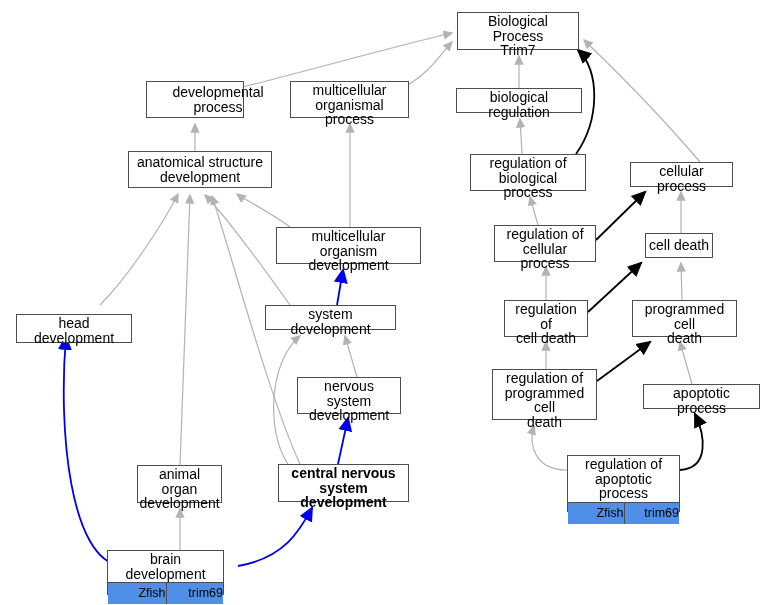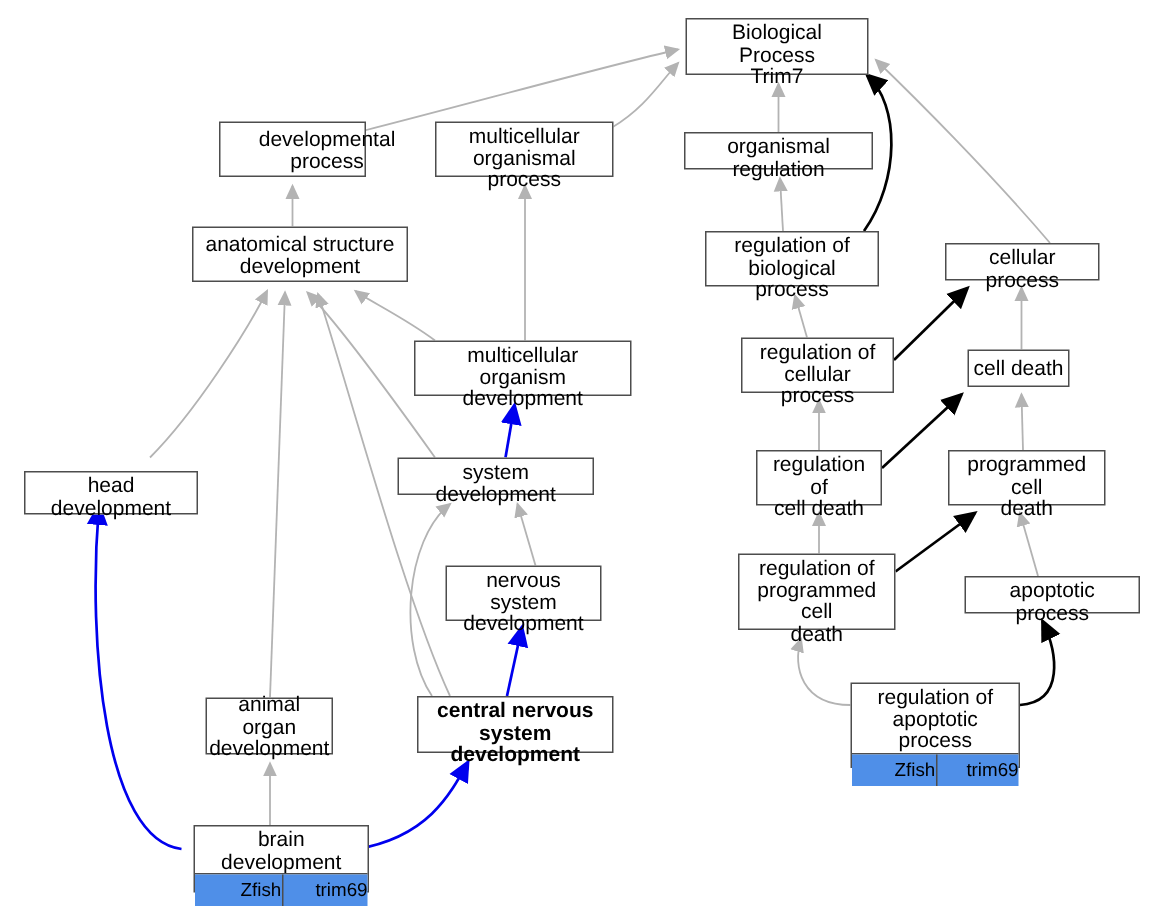--- a/index.html
+++ b/index.html
@@ -120,21 +120,21 @@
       </div>
       <div class="node" style="left: 146px; top: 81px; width: 98px; height: 37px; padding-left: 46px;">
         <div class="node-label">developmental
 process</div>
       </div>
       <div class="node" style="left: 290px; top: 81px; width: 119px; height: 37px;">
         <div class="node-label">multicellular
 organismal process</div>
       </div>
       <div class="node" style="left: 456px; top: 88px; width: 126px; height: 25px;">
-        <div class="node-label">organismal regulation</div>
+        <div class="node-label">biological regulation</div>
       </div>
       <div class="node" style="left: 128px; top: 151px; width: 144px; height: 37px;">
         <div class="node-label">anatomical structure
 development</div>
       </div>
       <div class="node" style="left: 470px; top: 154px; width: 116px; height: 37px;">
         <div class="node-label">regulation of
 biological process</div>
       </div>
       <div class="node" style="left: 630px; top: 162px; width: 103px; height: 25px;">
@@ -170,37 +170,37 @@
 development</div>
       </div>
       <div class="node" style="left: 492px; top: 369px; width: 105px; height: 51px;">
         <div class="node-label">regulation of
 programmed cell
 death</div>
       </div>
       <div class="node" style="left: 643px; top: 384px; width: 117px; height: 25px;">
         <div class="node-label">apoptotic process</div>
       </div>
-      <div class="node" style="left: 137px; top: 465px; width: 85px; height: 38px; justify-content: center;">
+      <div class="node" style="left: 137px; top: 465px; width: 85px; height: 38px;">
         <div class="node-label">animal organ
 development</div>
       </div>
       <div class="node" style="left: 278px; top: 464px; width: 131px; height: 38px; font-weight: bold;">
         <div class="node-label">central nervous
 system development</div>
       </div>
       <div class="node" style="left: 567px; top: 455px; width: 113px; height: 57px;">
         <div class="node-label">regulation of
 apoptotic process</div>
         <div class="anno-row">
           <div class="anno-cell" style="background: rgb(79, 143, 232);">Zfish</div>
           <div class="anno-cell" style="background: rgb(79, 143, 232);">trim69</div>
         </div>
       </div>
-      <div class="node" style="left: 129px; top: 550px; width: 117px; height: 45px;">
+      <div class="node" style="left: 107px; top: 550px; width: 117px; height: 45px;">
         <div class="node-label">brain development</div>
         <div class="anno-row">
           <div class="anno-cell" style="background: rgb(79, 143, 232);">Zfish</div>
           <div class="anno-cell" style="background: rgb(79, 143, 232);">trim69</div>
         </div>
       </div>
     </div>
 </div>
 
 </body></html>

